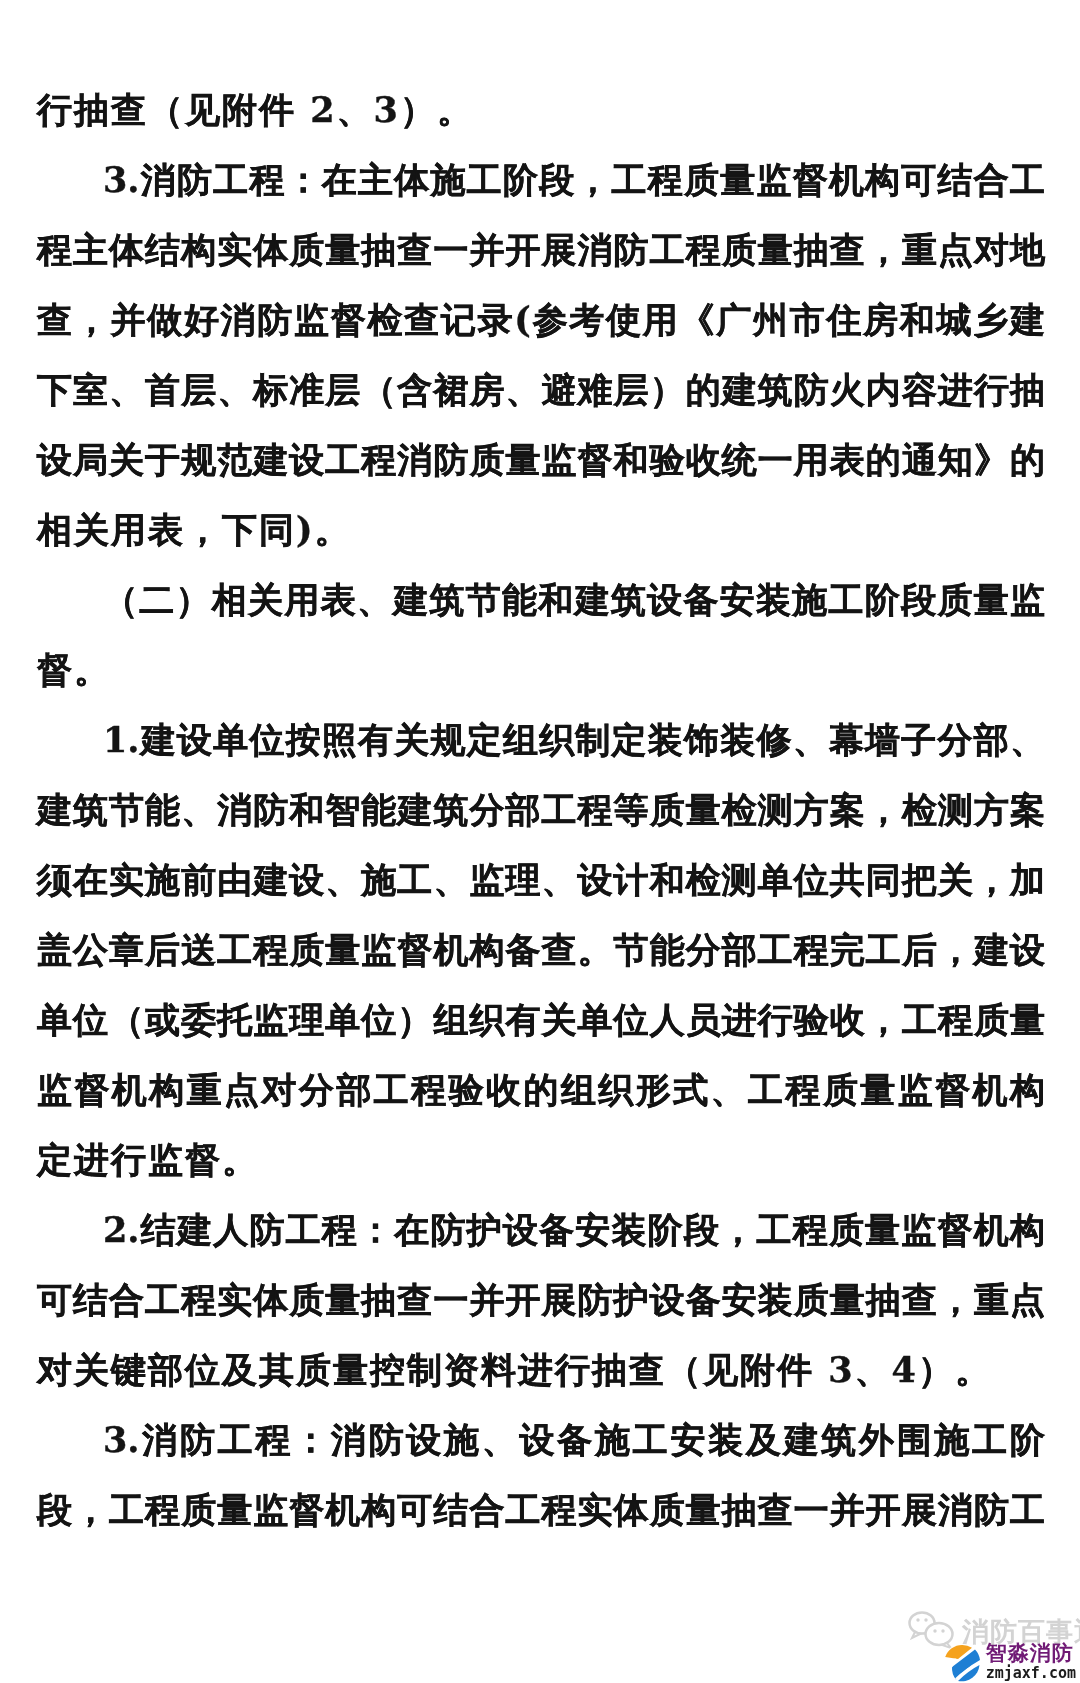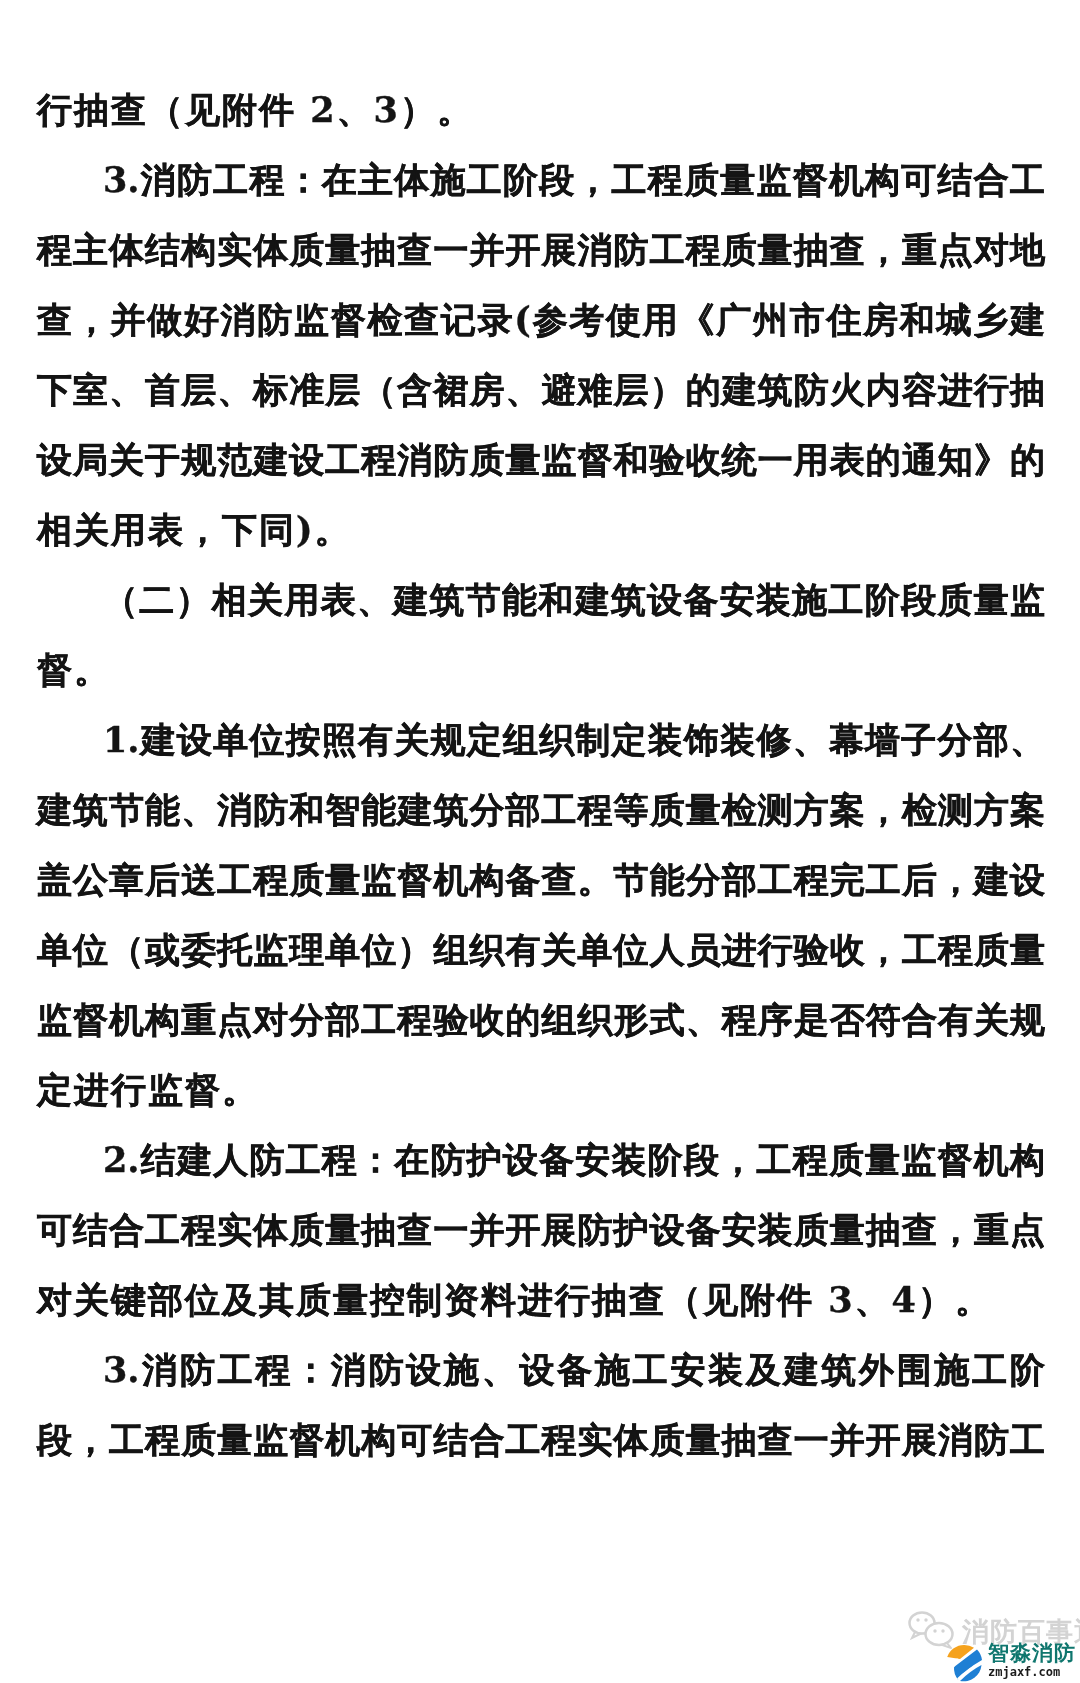--- a/index.html
+++ b/index.html
@@ -80,21 +80,21 @@
   }
   .brand-name {
     font-family: "DejaVu Sans", "Liberation Sans", sans-serif;
     font-size: 21px;
     font-weight: 700;
     letter-spacing: 1px;
     white-space: nowrap;
   }
   .brand-domain {
     font-family: "DejaVu Sans Mono", "Liberation Mono", monospace;
-    font-size: 12px;
+    font-size: 15px;
     font-weight: 700;
     margin-top: 2px;
     white-space: nowrap;
   }
 </style>
 </head>
 <body>
 
 <div class="page">
 
@@ -103,23 +103,24 @@
       <div class="line indent justify">3.消防工程：在主体施工阶段，工程质量监督机构可结合工</div>
       <div class="line justify">程主体结构实体质量抽查一并开展消防工程质量抽查，重点对地</div>
       <div class="line justify">查，并做好消防监督检查记录(参考使用《广州市住房和城乡建</div>
       <div class="line justify">下室、首层、标准层（含裙房、避难层）的建筑防火内容进行抽</div>
       <div class="line justify">设局关于规范建设工程消防质量监督和验收统一用表的通知》的</div>
       <div class="line">相关用表，下同)。</div>
       <div class="line indent justify">（二）相关用表、建筑节能和建筑设备安装施工阶段质量监</div>
       <div class="line">督。</div>
       <div class="line indent justify">1.建设单位按照有关规定组织制定装饰装修、幕墙子分部、</div>
       <div class="line justify">建筑节能、消防和智能建筑分部工程等质量检测方案，检测方案</div>
+      <div class="line justify">须在实施前由建设、施工、监理、设计和检测单位共同把关，加</div>
       <div class="line justify">盖公章后送工程质量监督机构备查。节能分部工程完工后，建设</div>
       <div class="line justify">单位（或委托监理单位）组织有关单位人员进行验收，工程质量</div>
-      <div class="line justify">监督机构重点对分部工程验收的组织形式、程序是否符合有关规</div>
+      <div class="line justify">监督机构重点对分部工程验收的组织形式、工程质量监督机构</div>
       <div class="line">定进行监督。</div>
       <div class="line indent justify">2.结建人防工程：在防护设备安装阶段，工程质量监督机构</div>
       <div class="line justify">可结合工程实体质量抽查一并开展防护设备安装质量抽查，重点</div>
       <div class="line">对关键部位及其质量控制资料进行抽查（见附件 3、4）。</div>
       <div class="line indent justify">3.消防工程：消防设施、设备施工安装及建筑外围施工阶</div>
       <div class="line justify">段，工程质量监督机构可结合工程实体质量抽查一并开展消防工</div>
     </div>
 
   <div class="watermark">
     <span style="display:inline-block;">
@@ -143,18 +144,18 @@
       <svg width="40" height="40" viewBox="0 0 40 40">
         <circle cx="20" cy="20" r="19" fill="#ffffff"></circle>
         <path d="M20 2 A18 18 0 0 0 3.2 14 L16 16 L30 4.8 A18 18 0 0 0 20 2 Z" fill="#f5a21d"></path>
         <path d="M33 6.5 L10 24 A18 18 0 0 0 14 36.5 Q22 26 38 17 A18 18 0 0 0 33 6.5 Z" fill="#1e7fd4"></path>
         <path d="M16 38 Q26 28 37.5 22 A18 18 0 0 1 16 38 Z" fill="#1e7fd4"></path>
         <path d="M13 35.5 Q23 25.5 37.8 18.5 L38 21 Q24 28 15.5 37 Z" fill="#ffffff"></path>
         <path d="M3 17 L14 15.5 L10 24.5 A18 18 0 0 1 3 17 Z" fill="#ffffff"></path>
       </svg>
     </span>
     <span class="brand-texts">
-      <span class="brand-name" style="color: #0f766e;">智淼消防</span>
+      <span class="brand-name" style="color: #701a75;">智淼消防</span>
       <span class="brand-domain" style="color: rgb(28, 28, 28);">zmjaxf.com</span>
     </span>
   </div>
 
 </div>
 
 </body></html>

